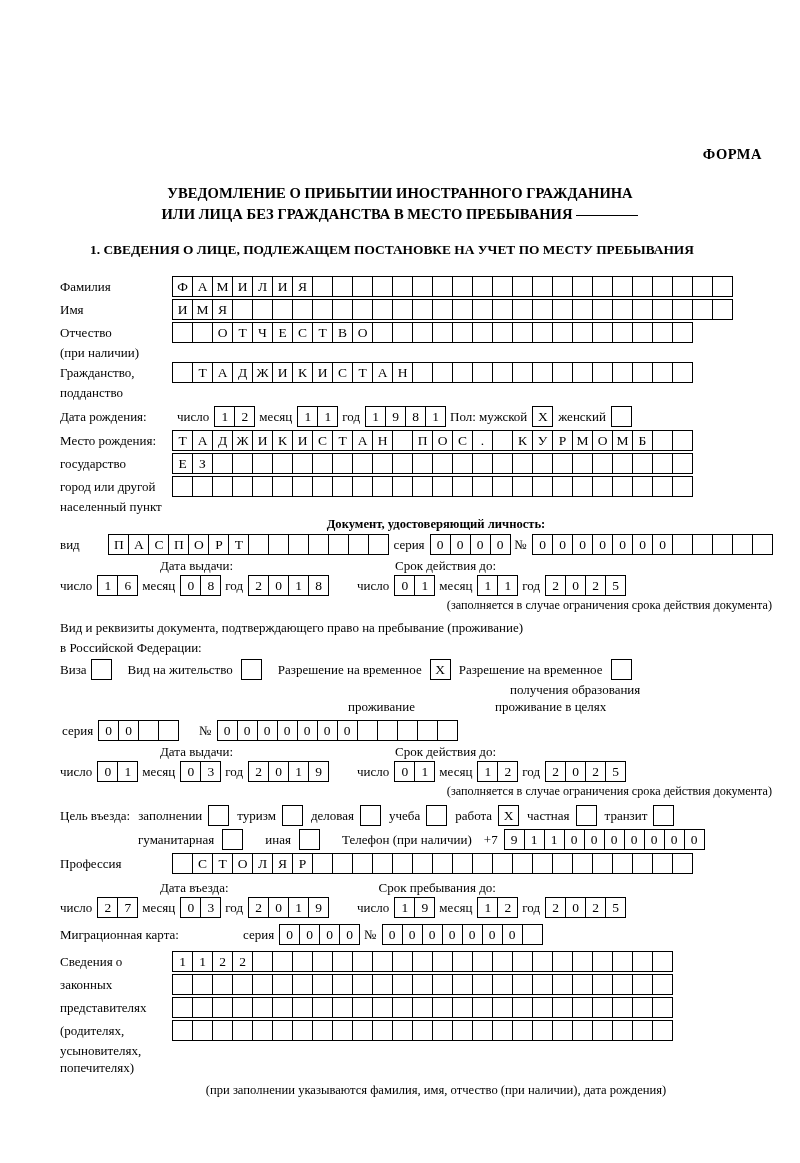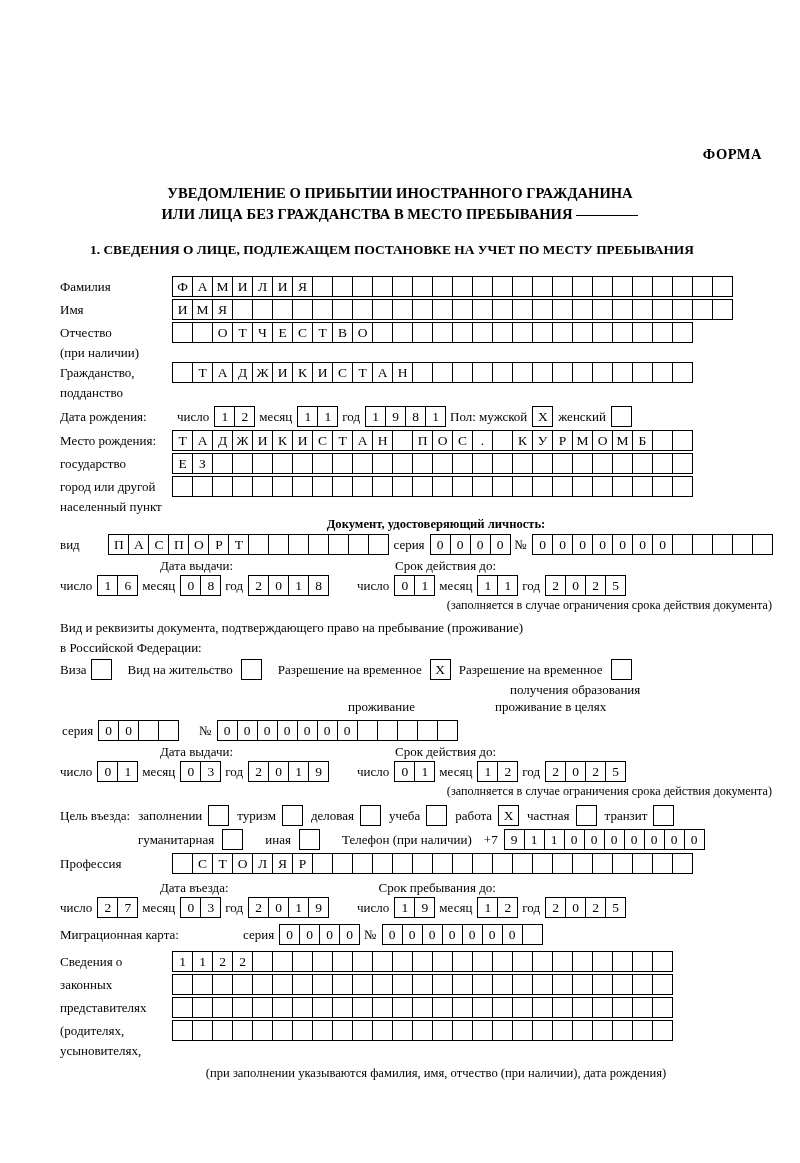--- a/index.html
+++ b/index.html
@@ -886,17 +886,20 @@
           <span class="cell"></span>
           <span class="cell"></span>
           <span class="cell"></span>
           <span class="cell"></span>
           <span class="cell"></span>
         </span>
     </div>
     <div class="row">
       <span class="lbl colL">усыновителях,</span>
     </div>
+    <div class="row">
+      <span class="lbl colL">попечителях)</span>
+    </div>
 
     <div class="footer-note" style="margin-left:40px">(при заполнении указываются фамилия, имя, отчество (при наличии), дата рождения)</div>
 
   </div>
 </div>
 
 </body></html>

